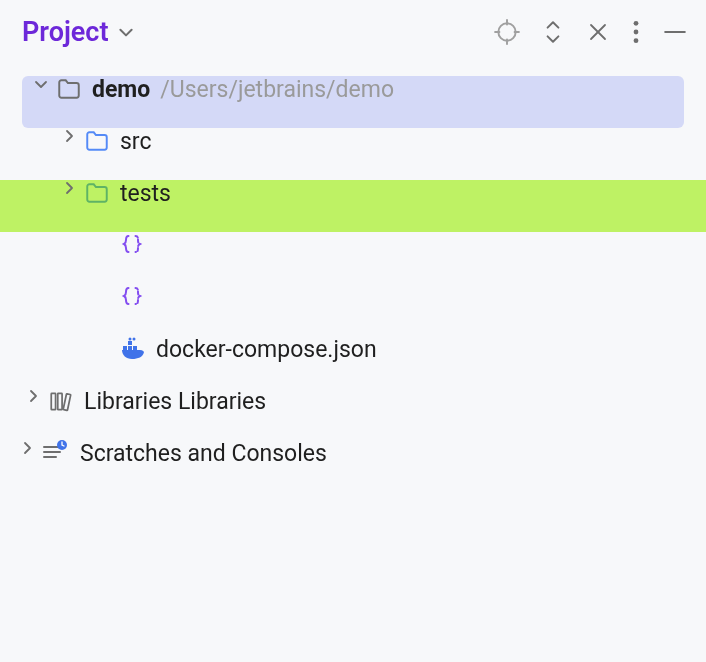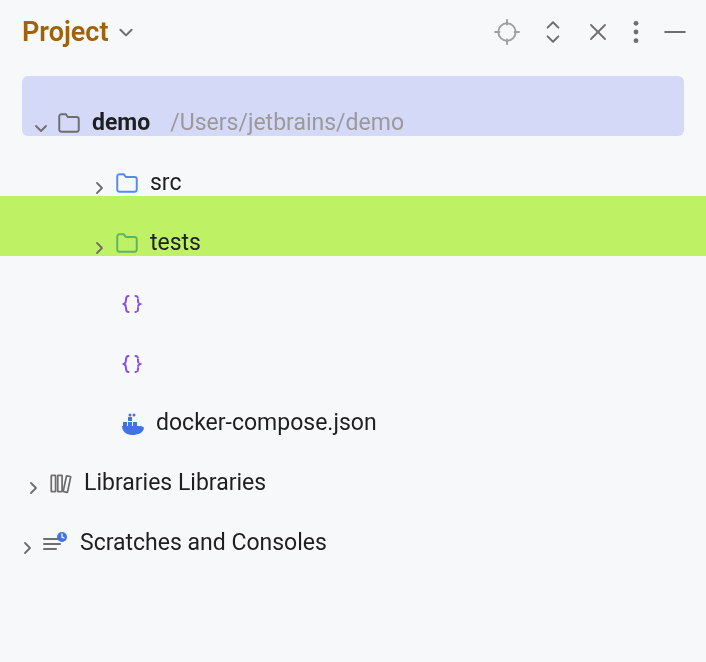--- a/index.html
+++ b/index.html
@@ -22,21 +22,21 @@
     }
     .header {
       display: flex;
       align-items: center;
       padding: 12px 18px 12px 22px;
       height: 64px;
     }
     .header-title {
       font-size: 27px;
       font-weight: 600;
-      color: #a16207;
+      color: #6d28d9;
     }
     .header-chevron-down {
       margin-left: 8px;
       display: flex;
       align-items: center;
     }
     .header-spacer {
       flex: 1;
     }
     .header-actions {
@@ -50,22 +50,22 @@
       justify-content: center;
       cursor: pointer;
       color: #6e6e6e;
     }
     .tree {
       padding: 12px 0;
       flex: 1;
     }
     .tree-row {
       display: flex;
-      align-items: flex-end;
-      height: 60px;
+      align-items: flex-start;
+      height: 52px;
       padding: 0 18px;
       font-size: 23px;
       color: #1f1f1f;
       cursor: pointer;
     }
     .tree-row.selected {
       background: #d4d9f7;
       border-radius: 6px;
       margin: 0 22px;
       padding: 0 8px;
@@ -79,37 +79,37 @@
       align-items: center;
       justify-content: center;
       flex-shrink: 0;
       color: #6e6e6e;
     }
     .arrow-placeholder {
       width: 22px;
       flex-shrink: 0;
     }
     .indent-0 { padding-left: 8px; }
-    .indent-1 { padding-left: 88px; }
+    .indent-1 { padding-left: 58px; }
     .indent-2 { padding-left: 94px; }
     .node-icon {
       margin: 0 10px 0 4px;
       display: flex;
       align-items: center;
       flex-shrink: 0;
     }
     .node-label {
       white-space: nowrap;
     }
     .node-label.bold {
       font-weight: 700;
     }
     .node-path {
       color: #9a9a9a;
-      margin-left: 20px;
+      margin-left: 10px;
       font-weight: 400;
     }
   </style>
 </head>
 <body>
 
 <div class="panel">
   <div class="header">
     <span class="header-title">Project</span>
     <span class="header-chevron-down icon-btn">

